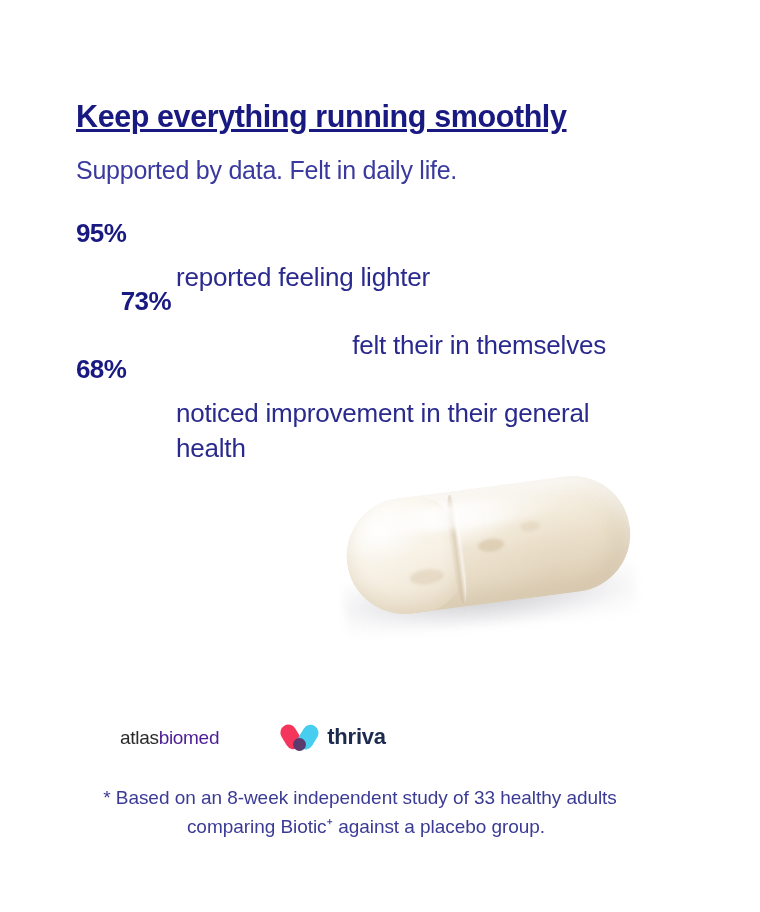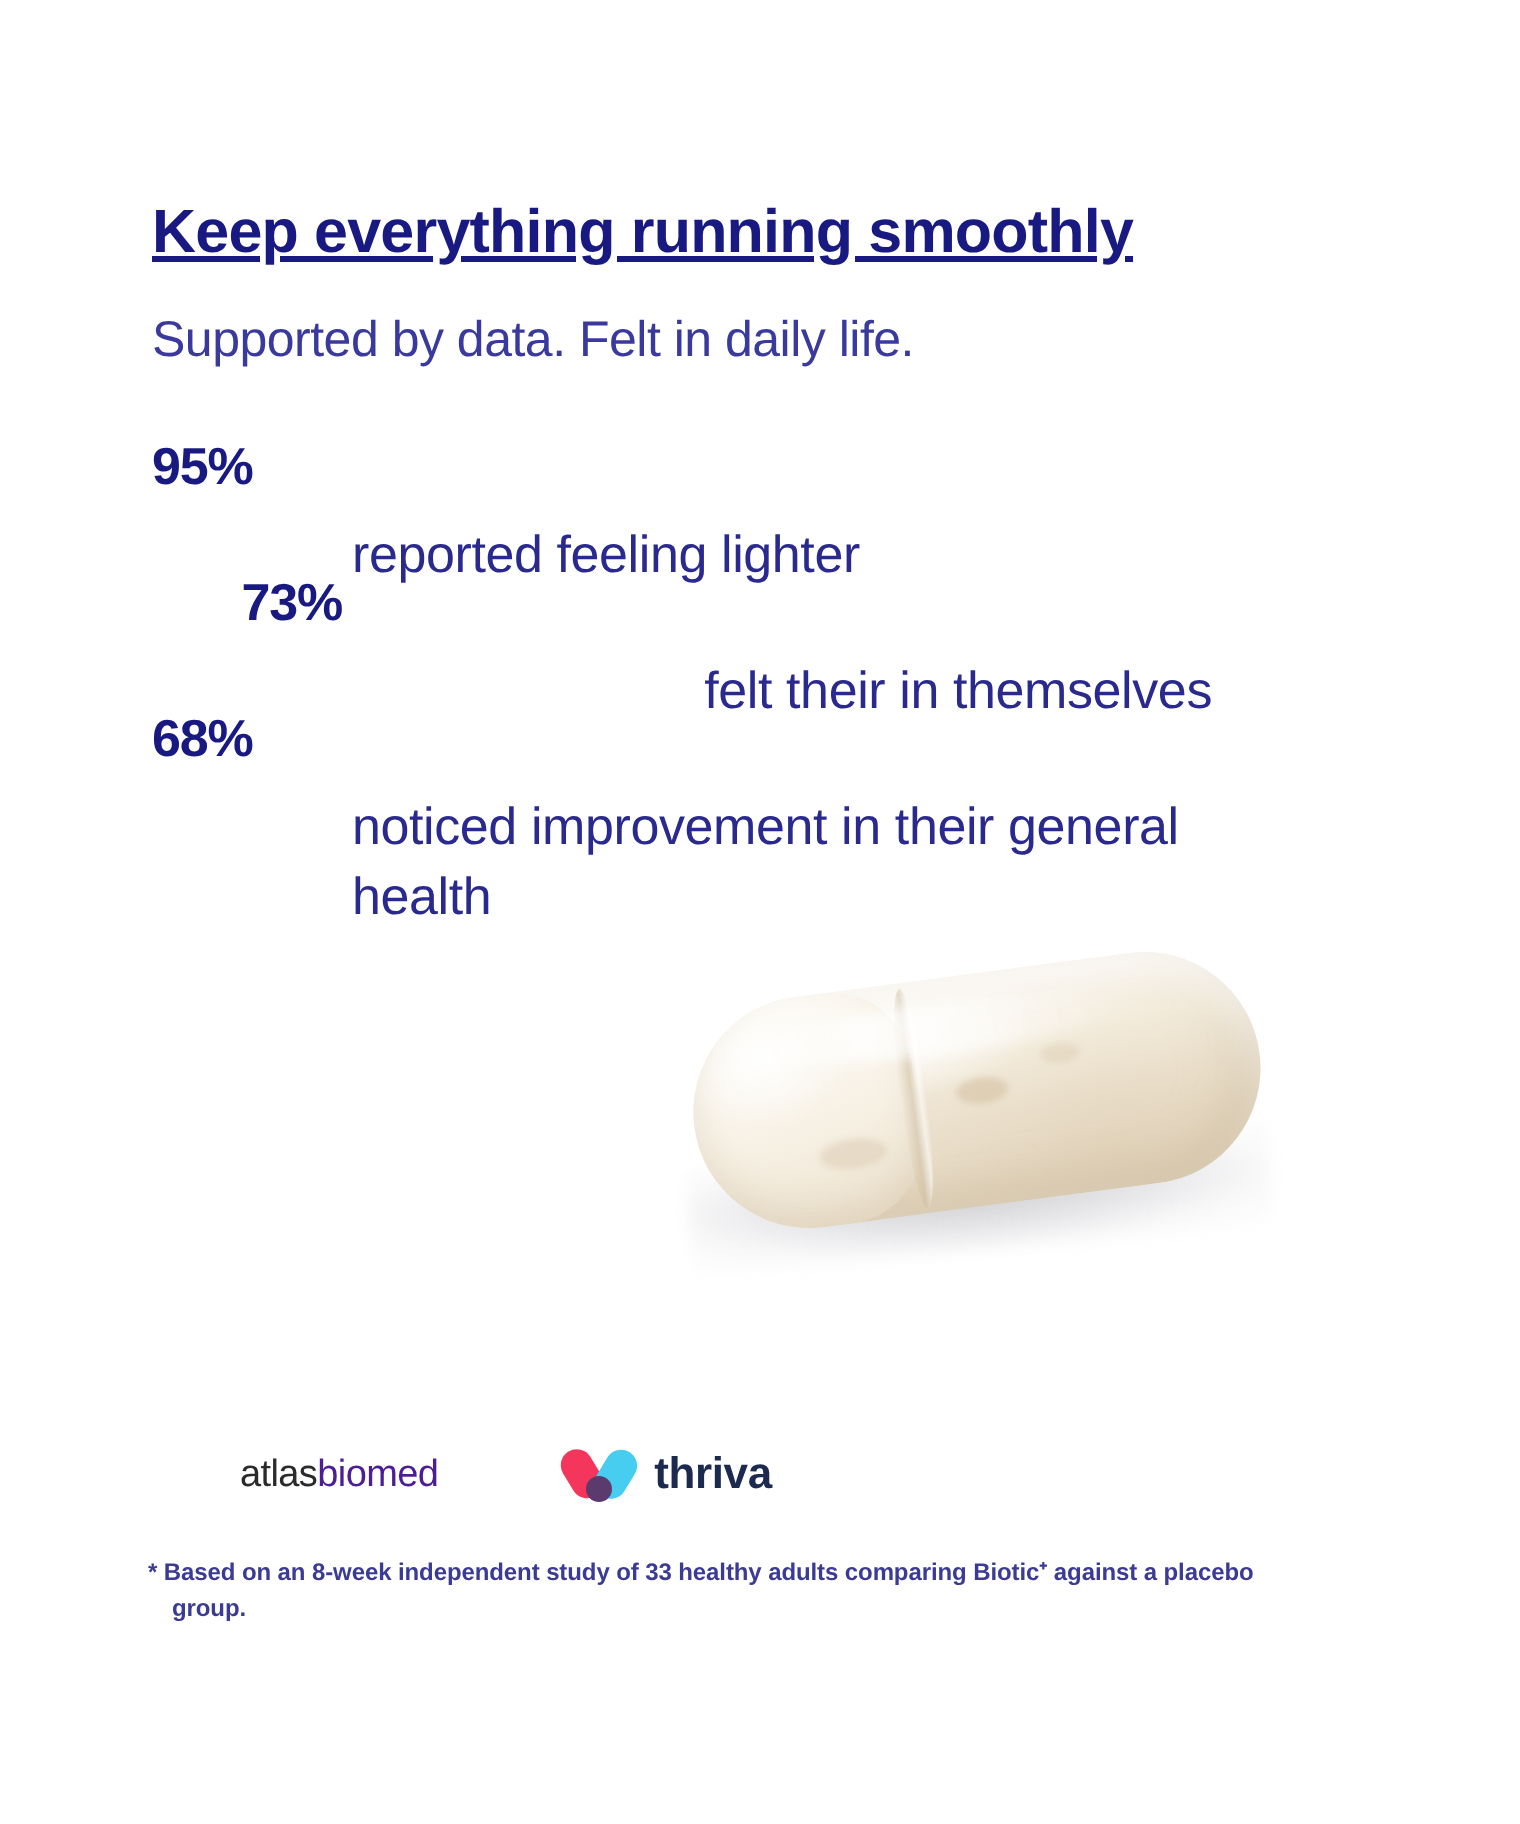--- a/index.html
+++ b/index.html
@@ -252,27 +252,28 @@
     color: #1b2a4e;
     line-height: 1;
   }
 
   
   .footnote {
     position: absolute;
     left: 74px;
     top: 765px;
     width: 560px;
-    font-size: 12px;
-    font-weight: 700;
+    font-size: 19px;
+    font-weight: 400;
     letter-spacing: -0.05px;
     color: #3b3b96;
     line-height: 1.52;
     text-indent: -12px;
     padding-left: 12px;
+    text-align: center;
   }
 </style>
 </head>
 <body>
 
 <div class="page">
 
   <h1 class="headline">Keep everything running smoothly</h1>
 
   <p class="subheadline">Supported by data. Felt in daily life.</p>

